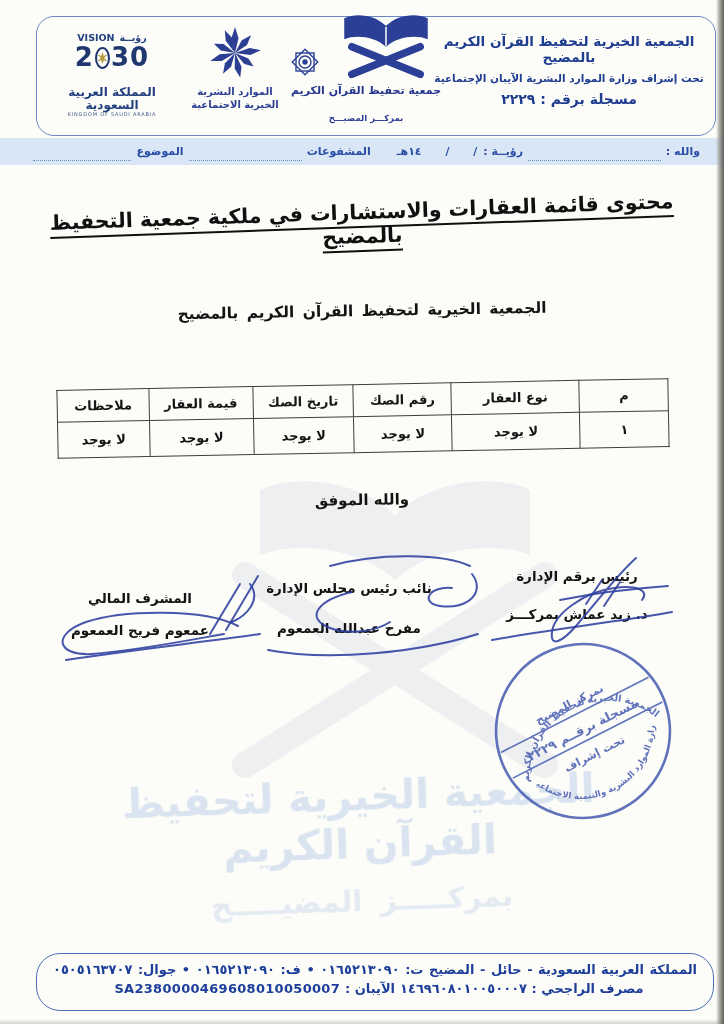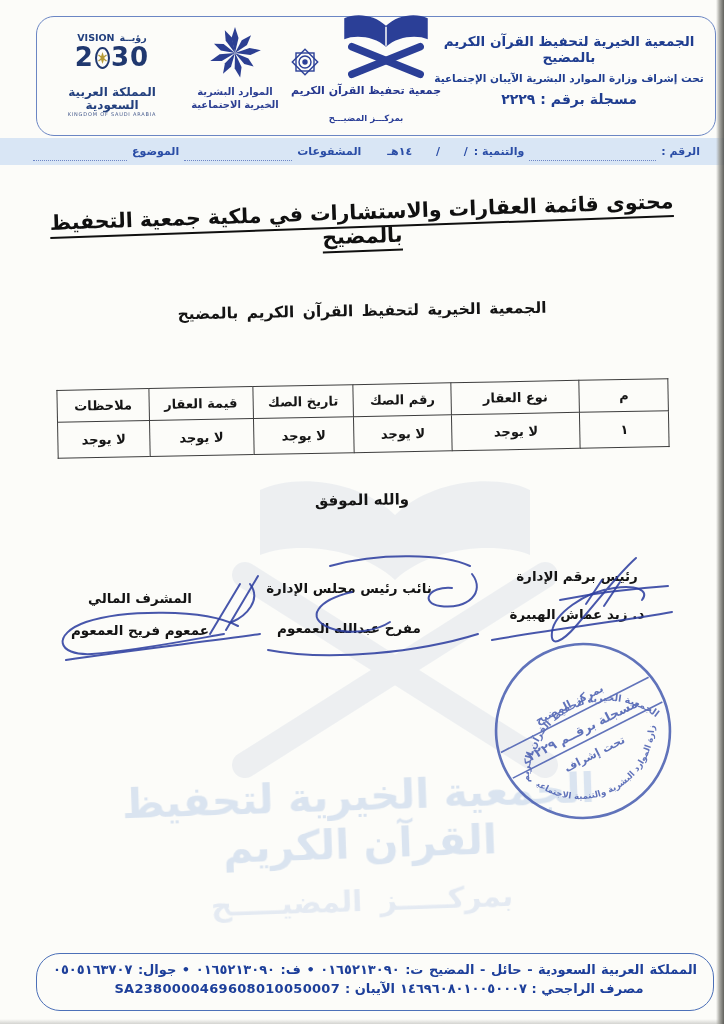--- a/index.html
+++ b/index.html
@@ -163,23 +163,23 @@
     </div>
 
     <div class="org-block">
       <div class="org-name">الجمعية الخيرية لتحفيظ القرآن الكريم بالمضيح</div>
       <div class="org-supervision">تحت إشراف وزارة الموارد البشرية الآيبان الإجتماعية</div>
       <div class="org-reg">مسجلة برقم : ٢٢٢٩</div>
     </div>
   </div>
 
   <div class="fields-band">
-    <span>الرقم :</span>
+    <span>والله :</span>
     <span class="leader l1"></span>
-    <span>والتنمية :</span>
+    <span>رؤيــة :</span>
     <span class="date-value">/ / ١٤هـ</span>
     <span class="band-gap"></span>
     <span>المشفوعات</span>
     <span class="leader l2"></span>
     <span>الموضوع</span>
     <span class="leader l3"></span>
   </div>
 
   <div class="doc-title">محتوى قائمة العقارات والاستشارات في ملكية جمعية التحفيظ بالمضيح</div>
   <div class="doc-subtitle">الجمعية الخيرية  لتحفيظ القرآن الكريم  بالمضيح</div>
@@ -211,21 +211,21 @@
       <td>لا يوجد</td>
     </tr>
   </tbody>
     </table>
 
   <div class="closing">والله الموفق</div>
 
   <div class="sig-area">
     <div class="sig-block sig-chairman">
       <div class="sig-title">رئيس برقم الإدارة</div>
-      <div class="sig-name">د. زيد عماش الهبيرة</div>
+      <div class="sig-name">د. زيد عماش بمركـــز</div>
     </div>
     <div class="sig-block sig-finance">
       <div class="sig-title">المشرف المالي</div>
       <div class="sig-name">عمعوم فريح العمعوم</div>
     </div>
     <div class="sig-block sig-vice">
       <div class="sig-title">نائب رئيس مجلس الإدارة</div>
       <div class="sig-name">مفرح عبدالله العمعوم</div>
     </div>
   </div>

